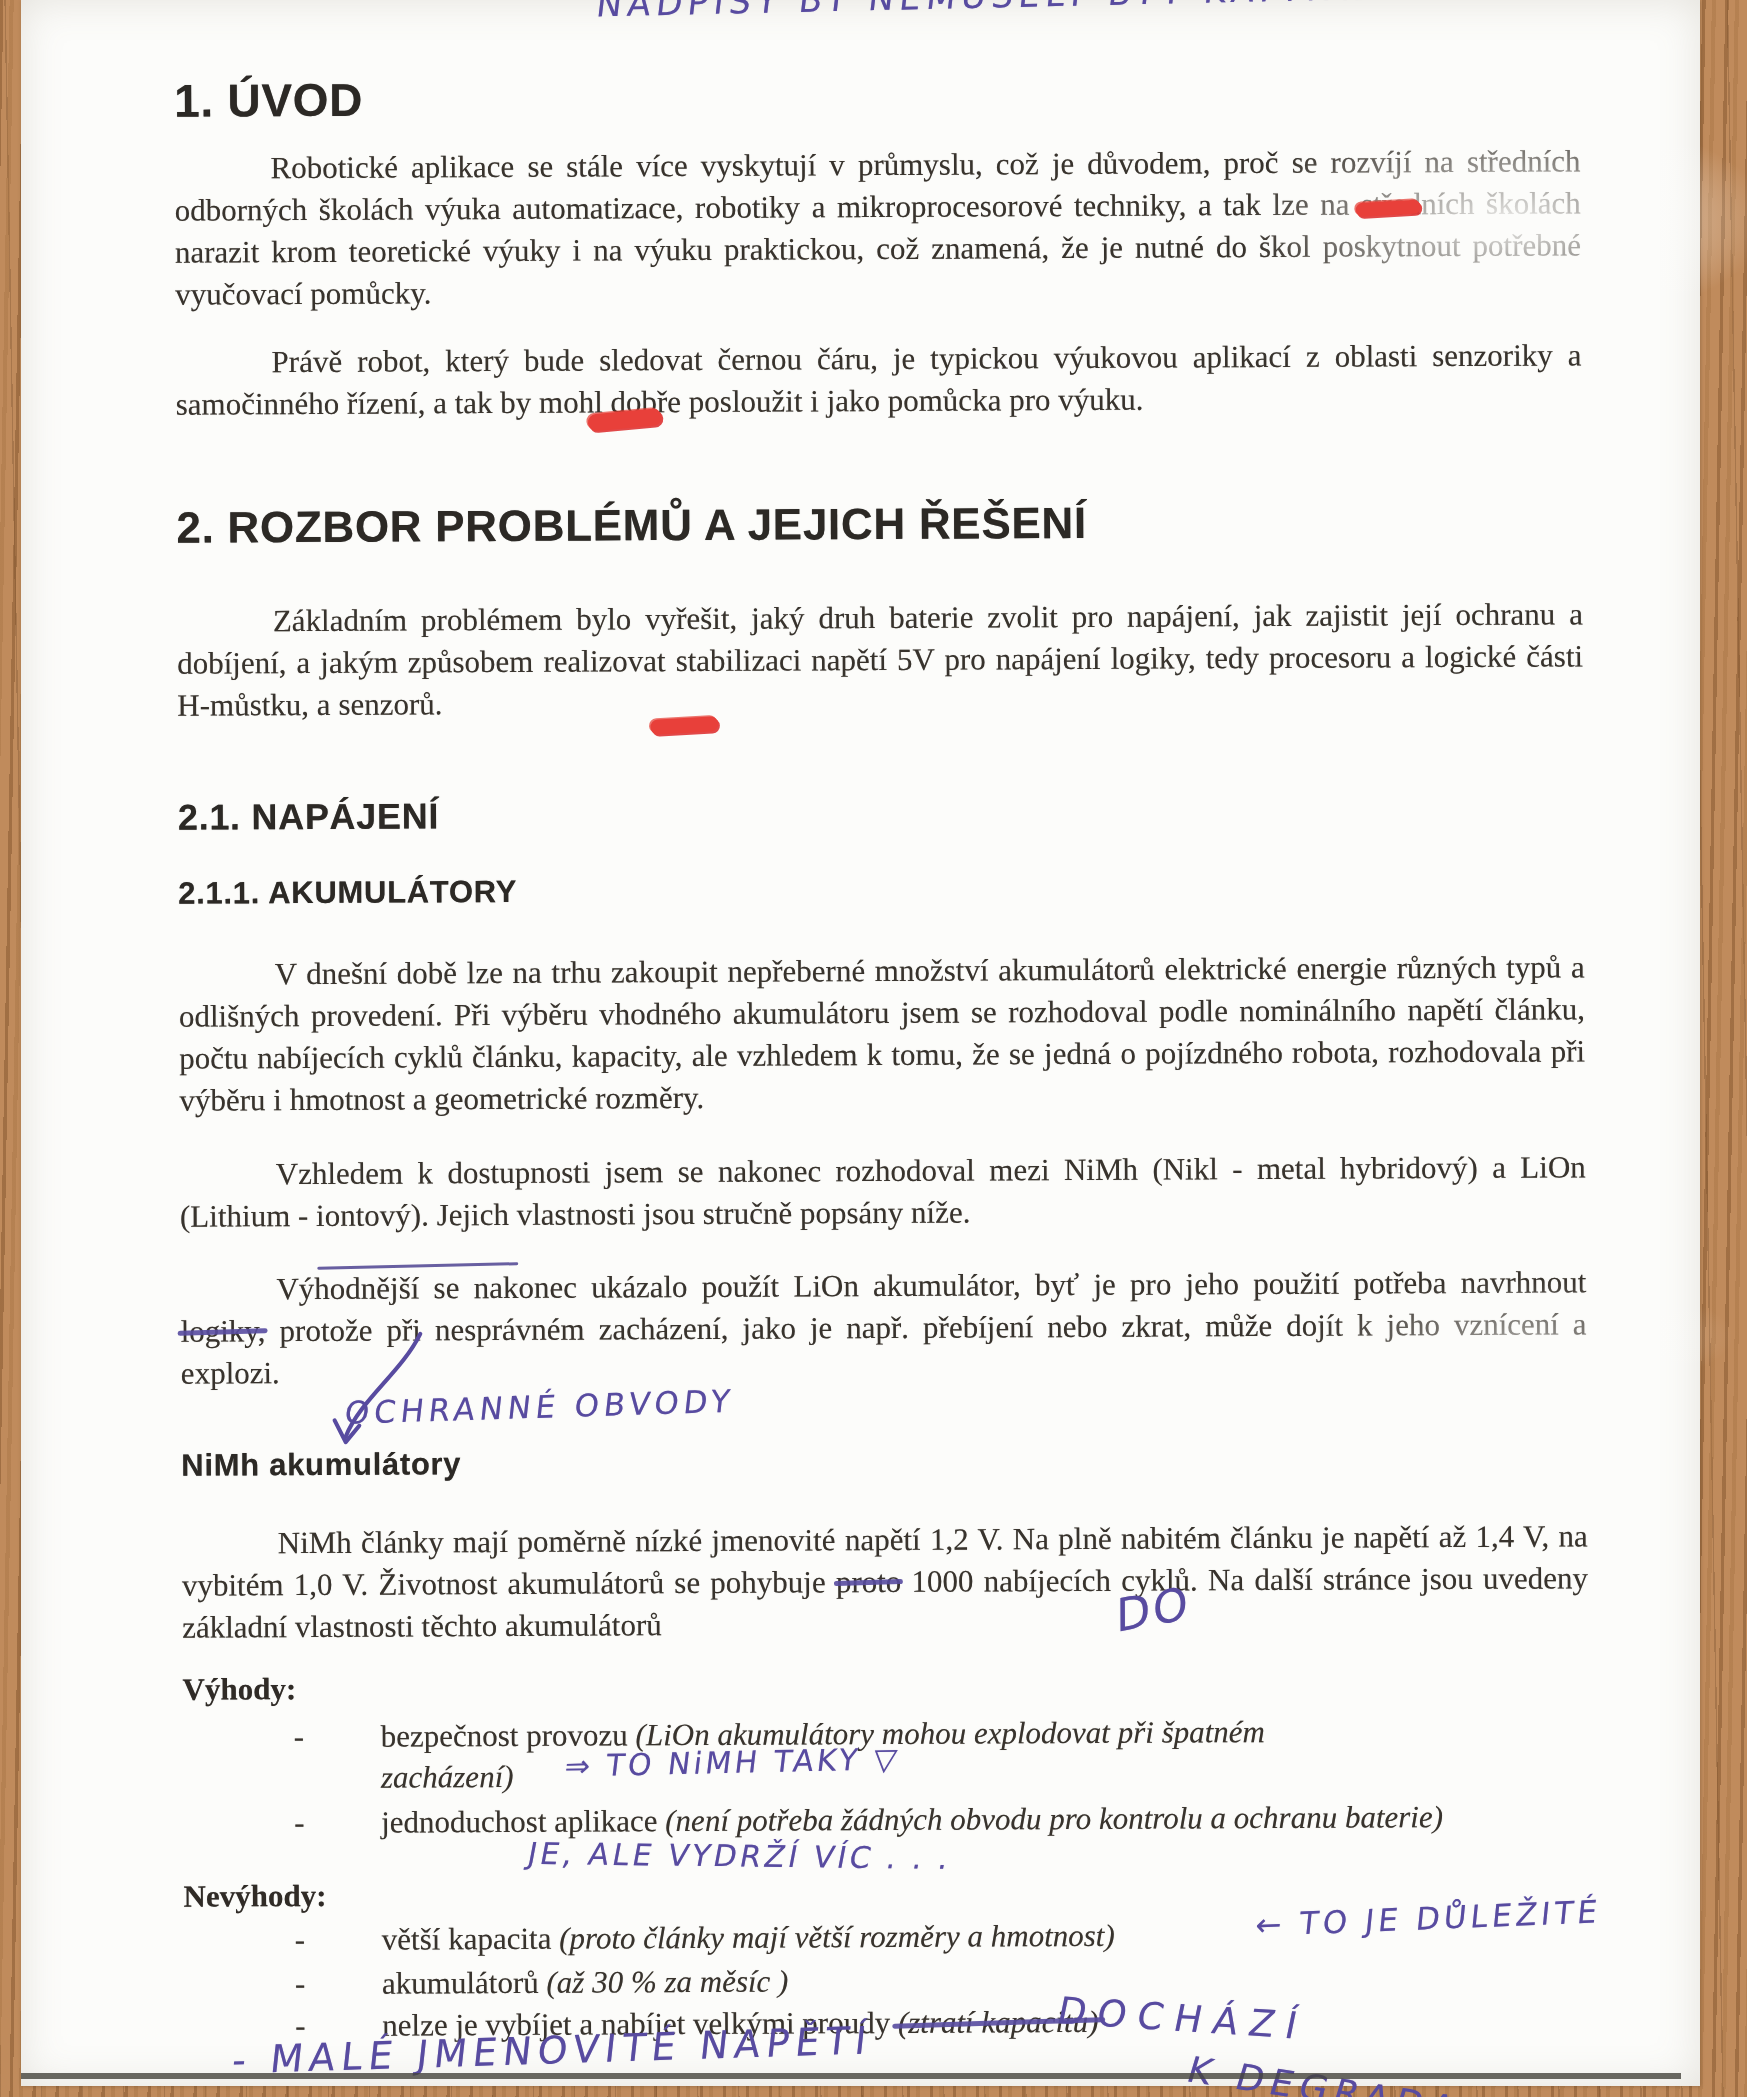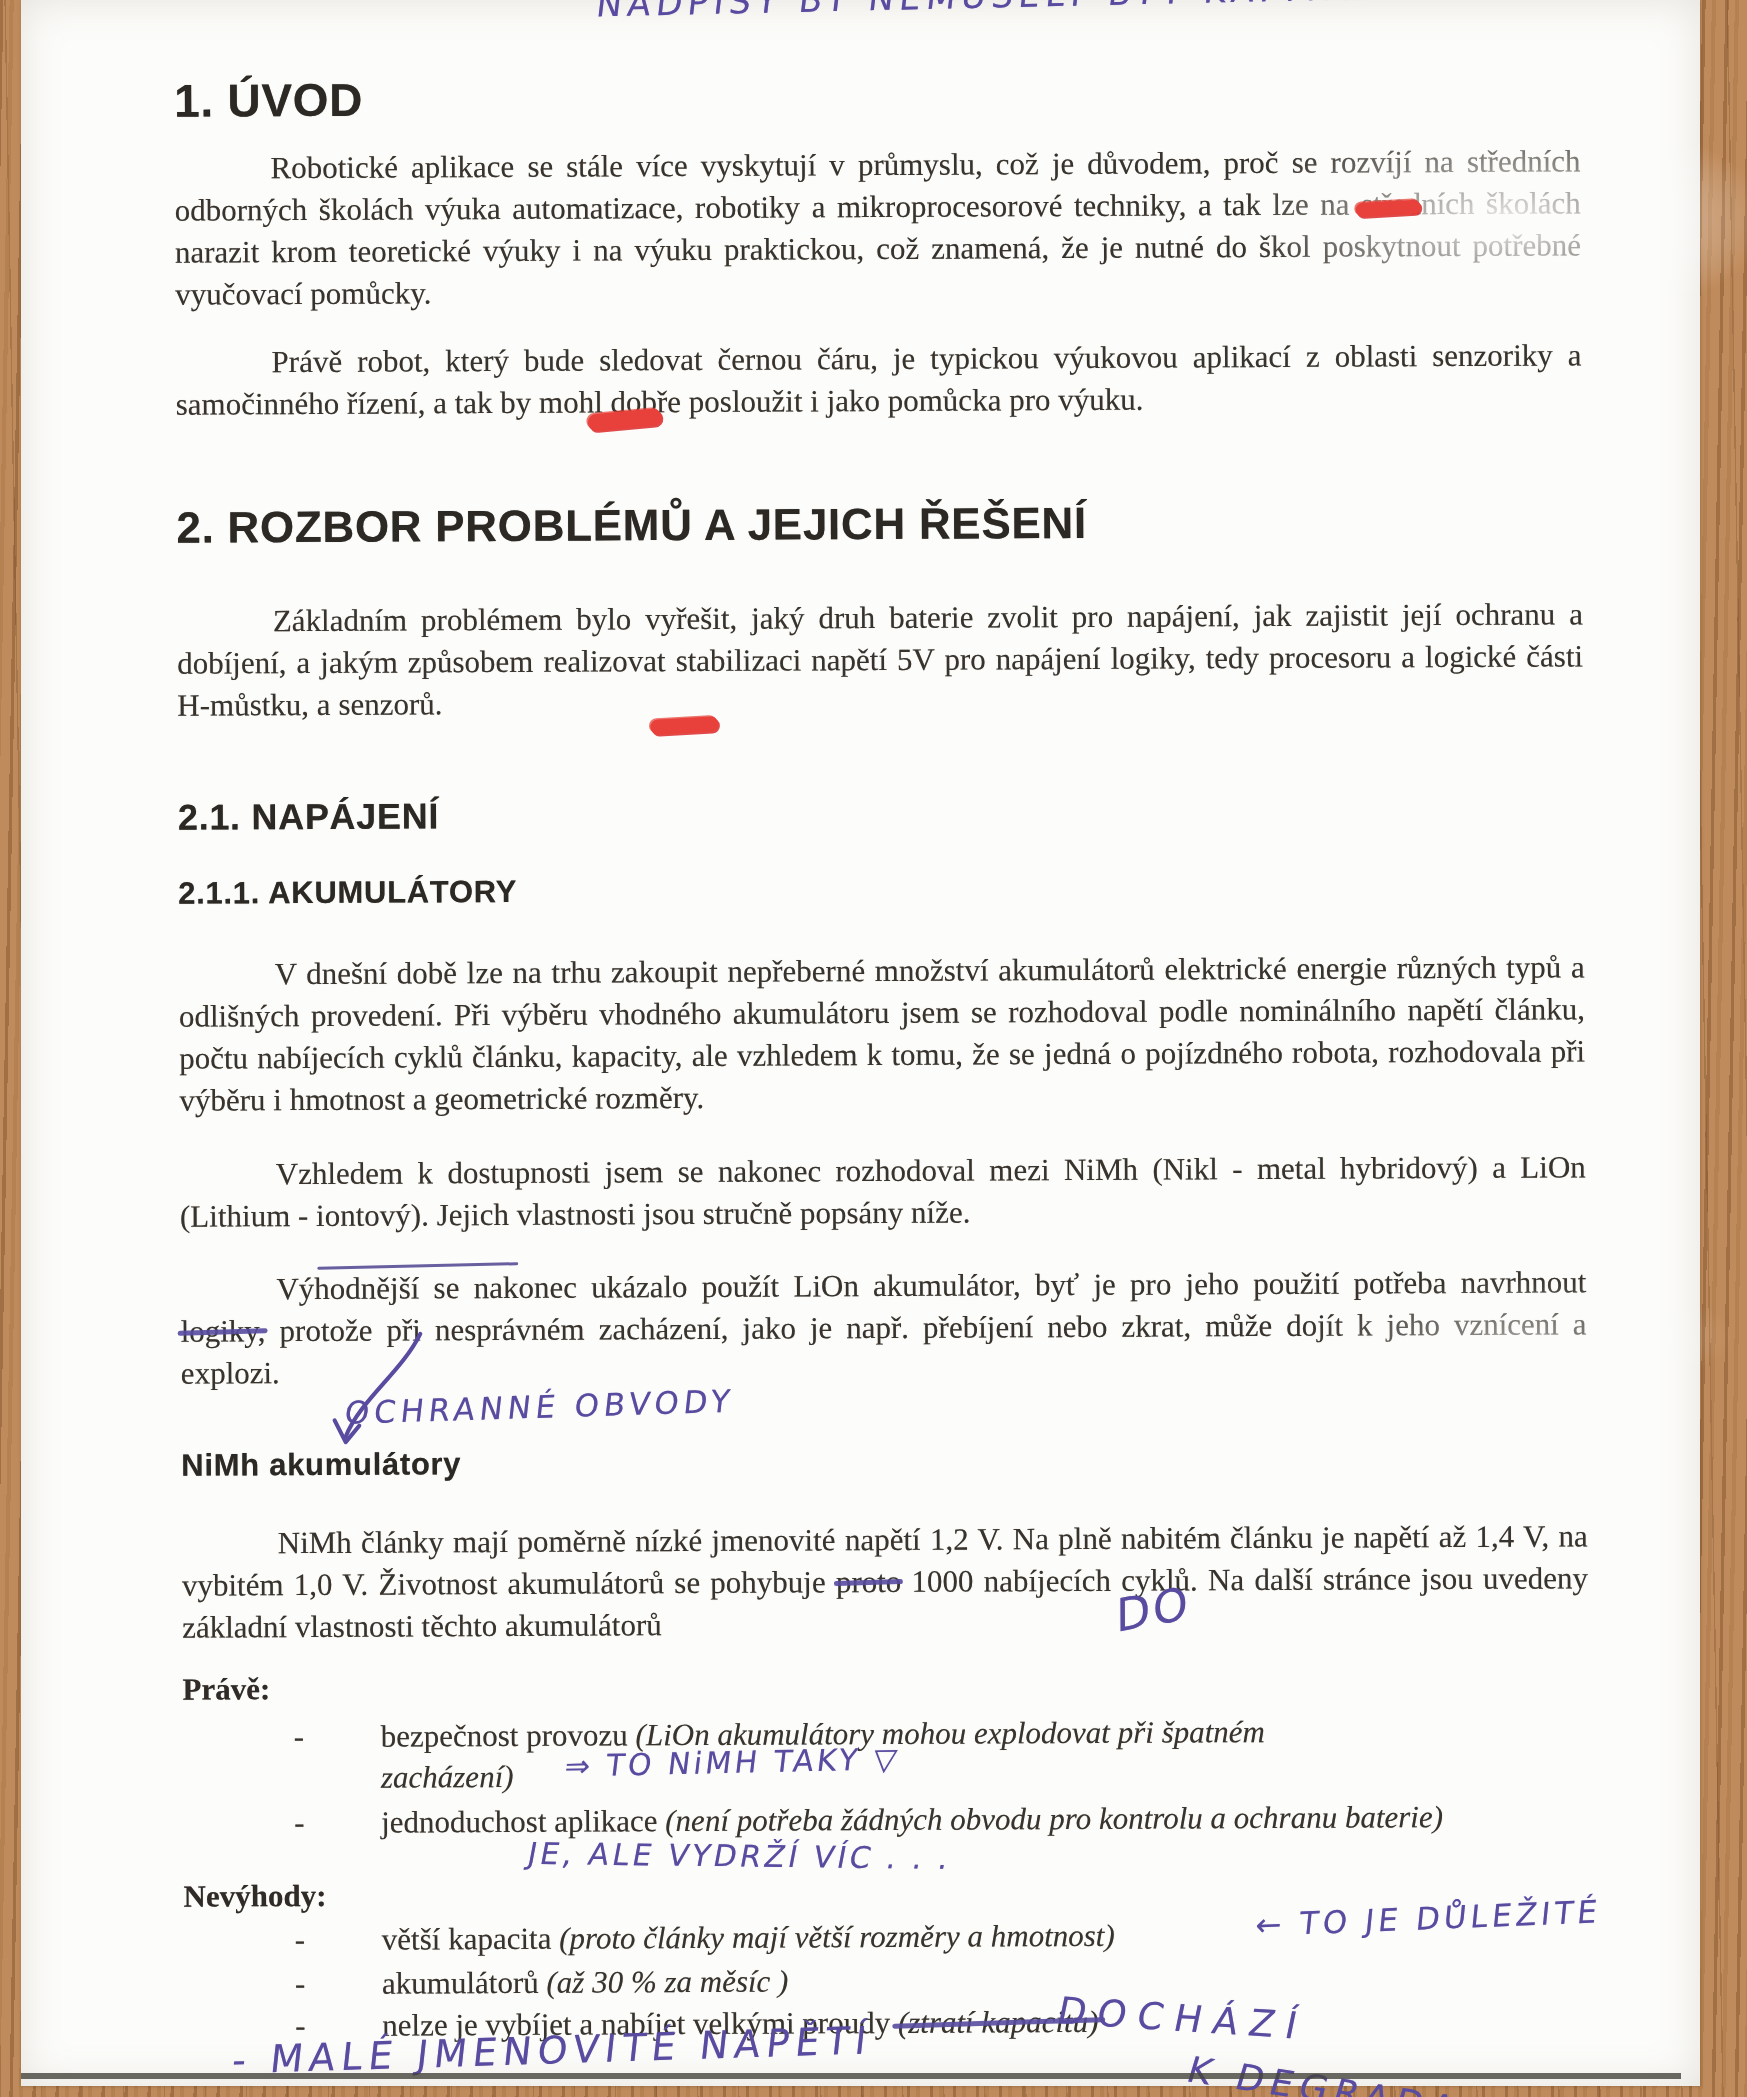--- a/index.html
+++ b/index.html
@@ -123,21 +123,21 @@
       <div class="hw" style="left:321px; top:1393px; font-size:31px; letter-spacing:4.8px; transform:rotate(-1.5deg) skewX(-8deg);">OCHRANNÉ OBVODY</div>
 
       <div class="hsans" style="top:1445px; font-size:31px;">NiMh akumulátory</div>
 
       <div class="para" style="top:1520px;">
         <span>NiMh články mají poměrně nízké jmenovité napětí 1,2 V. Na plně nabitém článku je napětí až 1,4 V, na vybitém 1,0 V. Životnost akumulátorů se pohybuje </span><span class="strike">proto</span><span> 1000 nabíjecích cyklů. Na další stránce jsou uvedeny základní vlastnosti těchto akumulátorů</span>
       </div>
 
       <div class="hw" style="left:1091px; top:1592px; font-size:45px; letter-spacing:2.7px; transform:rotate(-10deg) skewX(-10deg);">DO</div>
 
-      <div class="blabel" style="top:1669px;">Právě:</div>
+      <div class="blabel" style="top:1669px;">Výhody:</div>
 
       <div class="li" style="top:1714px;">
         <span class="dash">-</span>
         <div class="txt" style="width:990px;">
           <span>bezpečnost provozu </span><span class="it">(LiOn akumulátory mohou explodovat při špatném zacházení)</span>
         </div>
       </div>
 
       <div class="hw" style="left:539px; top:1748px; font-size:30px; letter-spacing:3.4px; transform:rotate(-1deg) skewX(-8deg);">⇒ TO NiMH TAKY ▽</div>
 

